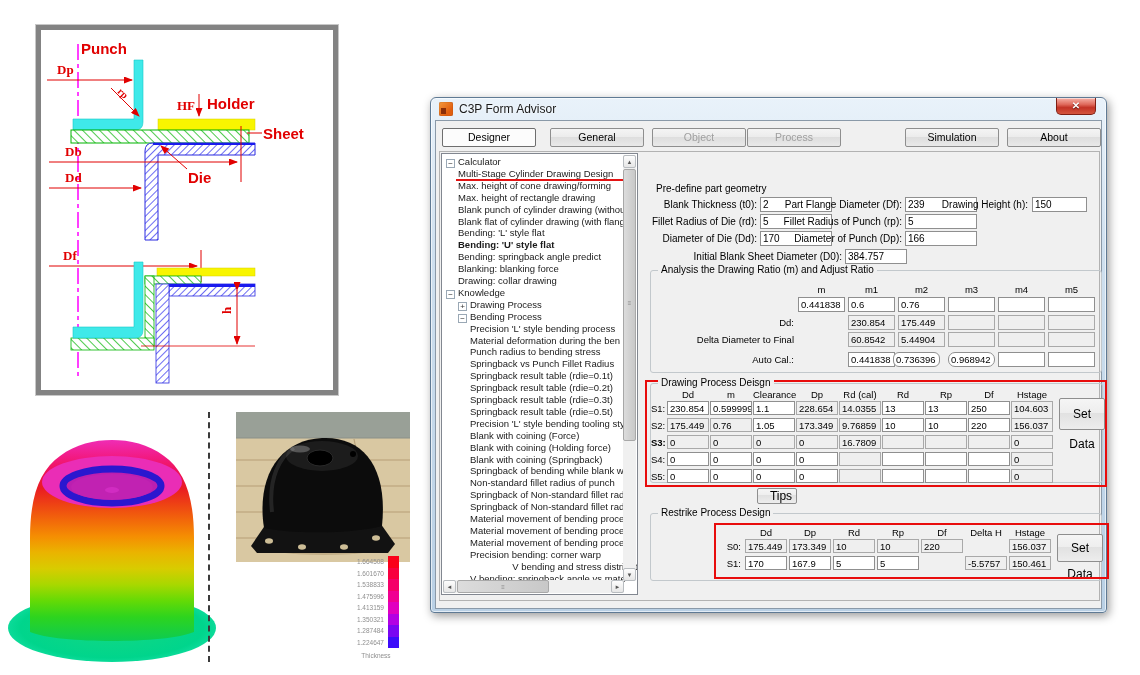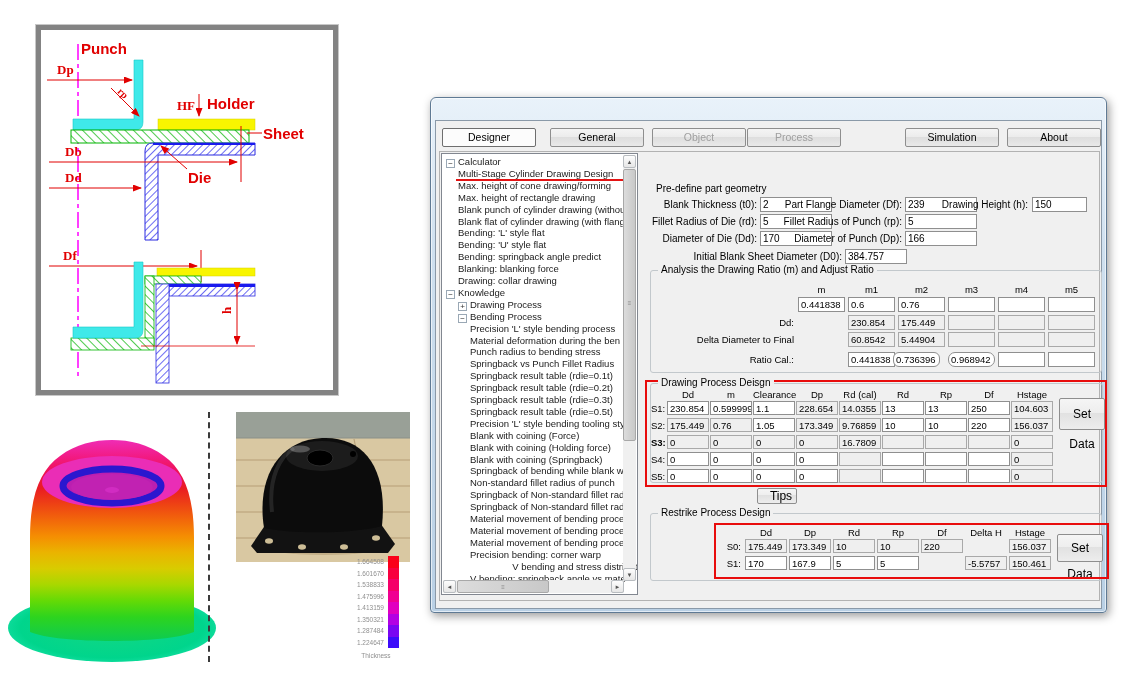--- a/index.html
+++ b/index.html
@@ -215,41 +215,46 @@
       </div>
       <div class="leg-row" style="top: 80.5px;">
         <div class="leg-val">1.224647</div>
         <div class="leg-sw" style="background: rgb(61, 12, 250);"></div>
       </div>
     </div>
   <div id="legend-title">Thickness</div>
 </div>
 
 <div class="abs" id="win">
+  <div id="titlebar">
+    <div id="app-icon"></div>
+    <div id="win-title">C3P Form Advisor</div>
+    <div id="close-btn">✕</div>
+  </div>
   <div id="client">
     <div id="tab-row">
         <div class="tab sel" style="left: 6px;">Designer</div>
         <div class="tab" style="left: 114px;">General</div>
         <div class="tab dis" style="left: 216px;">Object</div>
         <div class="tab dis" style="left: 311px;">Process</div>
         <div class="tab" style="left: 469px;">Simulation</div>
         <div class="tab" style="left: 571px;">About</div>
       </div>
     <div id="content-frame"></div>
 
     <div id="tree">
       <div id="tree-items">
           <div class="trow" style="top: 2px; left: 4px;"><span class="texp">−</span><span>Calculator</span></div>
           <div class="trow" style="top: 13.9px; left: 16px;"><span>Multi-Stage Cylinder Drawing Design</span></div>
           <div class="trow" style="top: 25.8px; left: 16px;"><span>Max. height of cone drawing/forming</span></div>
           <div class="trow" style="top: 37.7px; left: 16px;"><span>Max. height of rectangle drawing</span></div>
           <div class="trow" style="top: 49.6px; left: 16px;"><span>Blank punch of cylinder drawing (without fl</span></div>
           <div class="trow" style="top: 61.5px; left: 16px;"><span>Blank flat of cylinder drawing (with flang</span></div>
           <div class="trow" style="top: 73.4px; left: 16px;"><span>Bending: 'L' style flat</span></div>
-          <div class="trow" style="top: 85.3px; left: 16px;"><span>Bending: 'U' style flat</span></div>
+          <div class="trow" style="top: 85.3px; left: 16px; font-weight: bold;"><span>Bending: 'U' style flat</span></div>
           <div class="trow" style="top: 97.2px; left: 16px;"><span>Bending: springback angle predict</span></div>
           <div class="trow" style="top: 109.1px; left: 16px;"><span>Blanking: blanking force</span></div>
           <div class="trow" style="top: 121px; left: 16px;"><span>Drawing: collar drawing</span></div>
           <div class="trow" style="top: 132.9px; left: 4px;"><span class="texp">−</span><span>Knowledge</span></div>
           <div class="trow" style="top: 144.8px; left: 16px;"><span class="texp">+</span><span>Drawing Process</span></div>
           <div class="trow" style="top: 156.7px; left: 16px;"><span class="texp">−</span><span>Bending Process</span></div>
           <div class="trow" style="top: 168.6px; left: 28px;"><span>Precision 'L' style bending process</span></div>
           <div class="trow" style="top: 180.5px; left: 28px;"><span>Material deformation during the ben</span></div>
           <div class="trow" style="top: 192.4px; left: 28px;"><span>Punch radius to bending stress</span></div>
           <div class="trow" style="top: 204.3px; left: 28px;"><span>Springback vs Punch Fillet Radius</span></div>
@@ -330,21 +335,21 @@
         <div class="cell calc" style="left: 247px; top: 44px; width: 47px; height: 15px;">175.449</div>
         <div class="cell calc" style="left: 297px; top: 44px; width: 47px; height: 15px;"></div>
         <div class="cell calc" style="left: 347px; top: 44px; width: 47px; height: 15px;"></div>
         <div class="cell calc" style="left: 397px; top: 44px; width: 47px; height: 15px;"></div>
         <div class="tlab" style="left: 0px; top: 63px; width: 143px;">Delta Diameter to Final</div>
         <div class="cell calc" style="left: 197px; top: 61px; width: 47px; height: 15px;">60.8542</div>
         <div class="cell calc" style="left: 247px; top: 61px; width: 47px; height: 15px;">5.44904</div>
         <div class="cell calc" style="left: 297px; top: 61px; width: 47px; height: 15px;"></div>
         <div class="cell calc" style="left: 347px; top: 61px; width: 47px; height: 15px;"></div>
         <div class="cell calc" style="left: 397px; top: 61px; width: 47px; height: 15px;"></div>
-        <div class="tlab" style="left: 0px; top: 83px; width: 143px;">Ratio Cal.:</div>
+        <div class="tlab" style="left: 0px; top: 83px; width: 143px;">Auto Cal.:</div>
         <div class="cell" style="left: 197px; top: 81px; width: 47px; height: 15px;">0.441838</div>
         <div class="cell" style="left: 242px; top: 81px; width: 47px; height: 15px; border-radius: 6px;">0.736396</div>
         <div class="cell" style="left: 297px; top: 81px; width: 47px; height: 15px; border-radius: 7px;">0.968942</div>
         <div class="cell" style="left: 347px; top: 81px; width: 47px; height: 15px;"></div>
         <div class="cell" style="left: 397px; top: 81px; width: 47px; height: 15px;"></div>
       </div>
 
     <div class="annot" style="left:209px;top:259px;width:462px;height:107px;"></div>
     <div class="grp" style="left:214px;top:262px;width:453px;height:100px;border-color:#c2c8cc;" id="drawing-group">
       <div class="gtitle">Drawing Process Deisgn</div>

